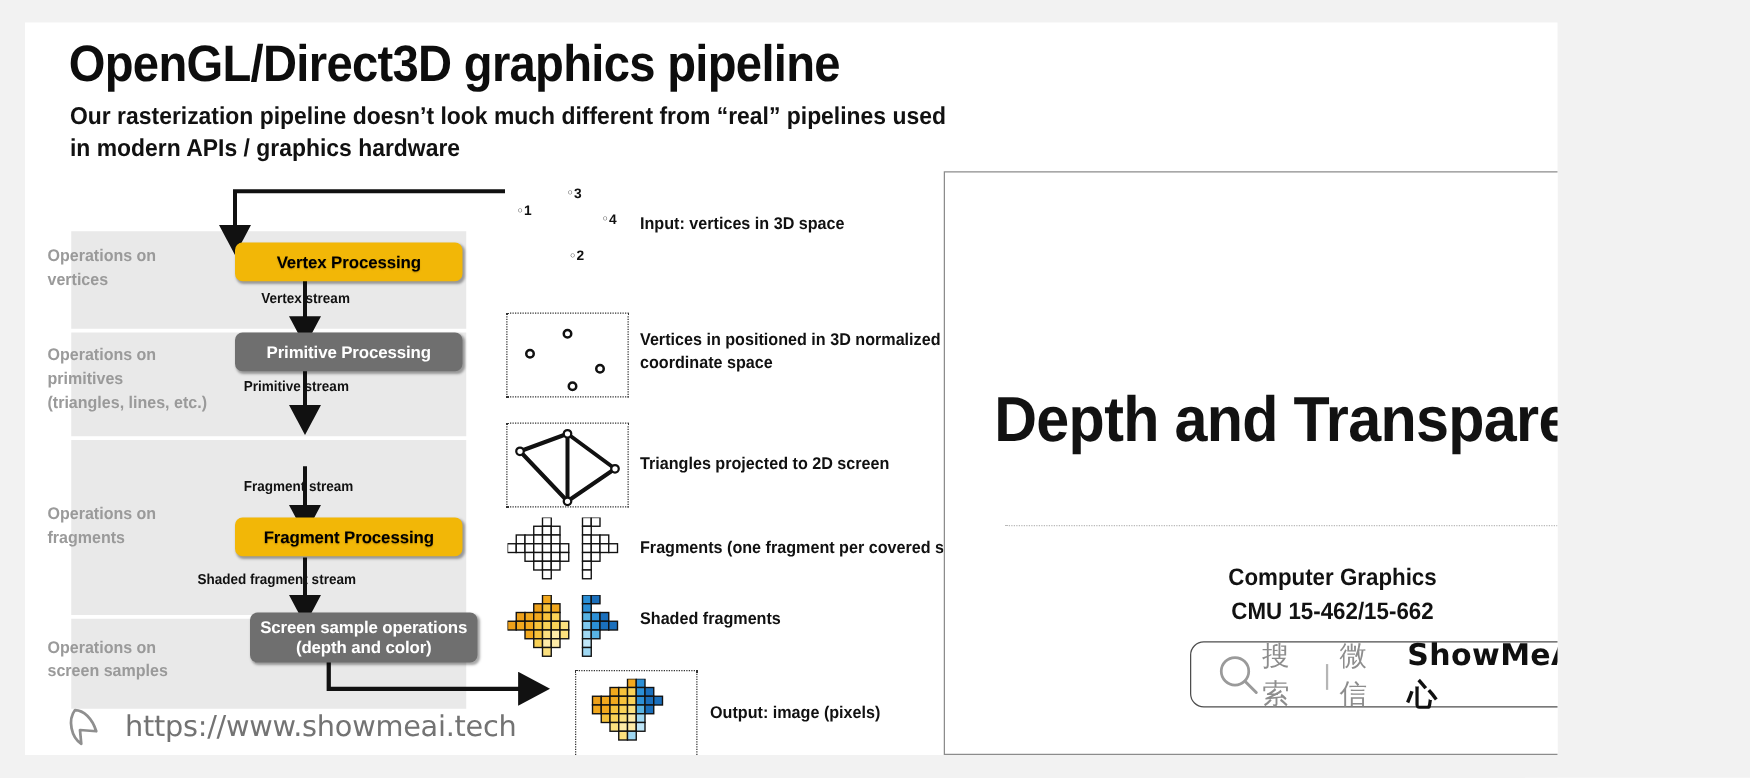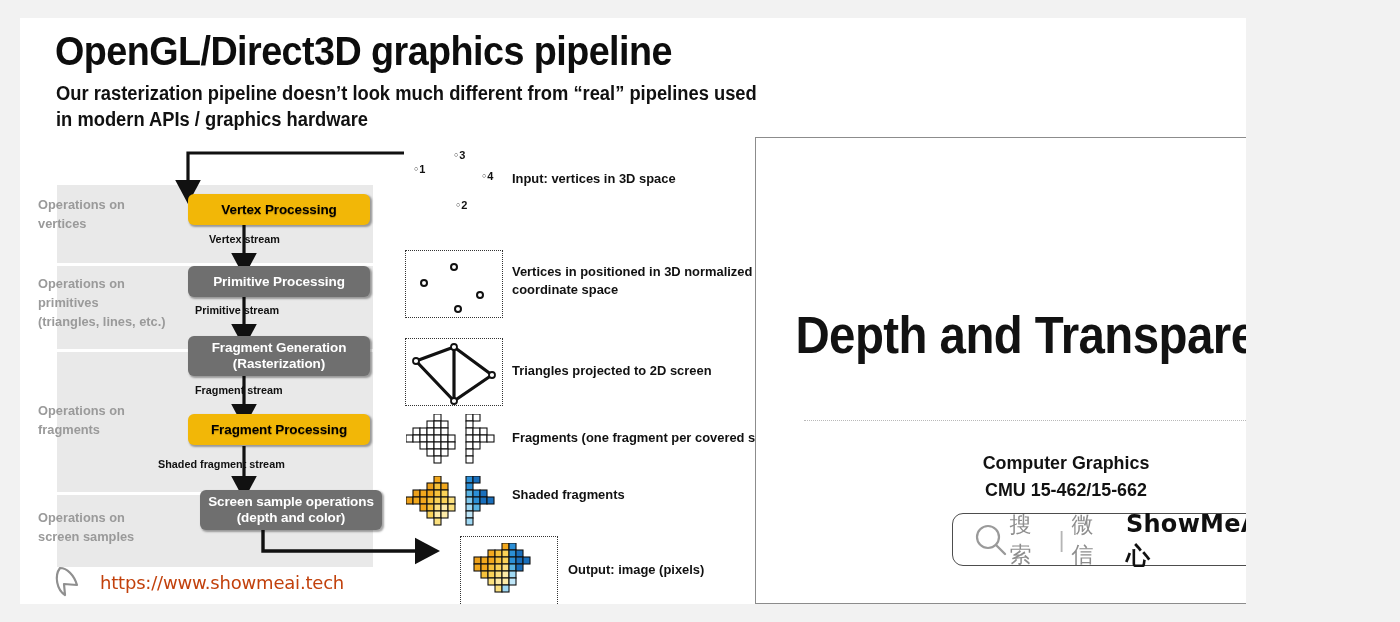--- a/index.html
+++ b/index.html
@@ -140,22 +140,22 @@
 
   
   .wm {
     position: absolute;
     left: 34px; bottom: 4px;
     display: flex;
     align-items: center;
     gap: 12px;
   }
   .wm-url {
-    font-size: 18px;
-    color: #c2410c;
+    font-size: 23px;
+    color: #737373;
     letter-spacing: -0.2px;
     font-family: "DejaVu Sans", sans-serif;
   }
 
   
   #overlay {
     position: absolute;
     left: 755px; top: 137px;
     width: 622px; height: 467px;
     background: #ffffff;
@@ -264,24 +264,20 @@
     </svg>
 
     <div class="stage amber" style="left:168px;top:176px;height:31px;">
       <span>Vertex Processing</span>
     </div>
 
     <div class="stage gray" style="left:168px;top:248px;height:31px;">
       <span>Primitive Processing</span>
     </div>
 
-    <div class="stage gray" style="left:168px;top:318px;height:40px;">
-      <span style="white-space:pre-line;">Fragment Generation
-(Rasterization)</span>
-    </div>
 
     <div class="stage amber" style="left:168px;top:396px;height:31px;">
       <span>Fragment Processing</span>
     </div>
 
     <div class="stage gray" style="left:180px;top:472px;height:40px;">
       <span style="white-space:pre-line;">Screen sample operations
 (depth and color)</span>
     </div>
 

